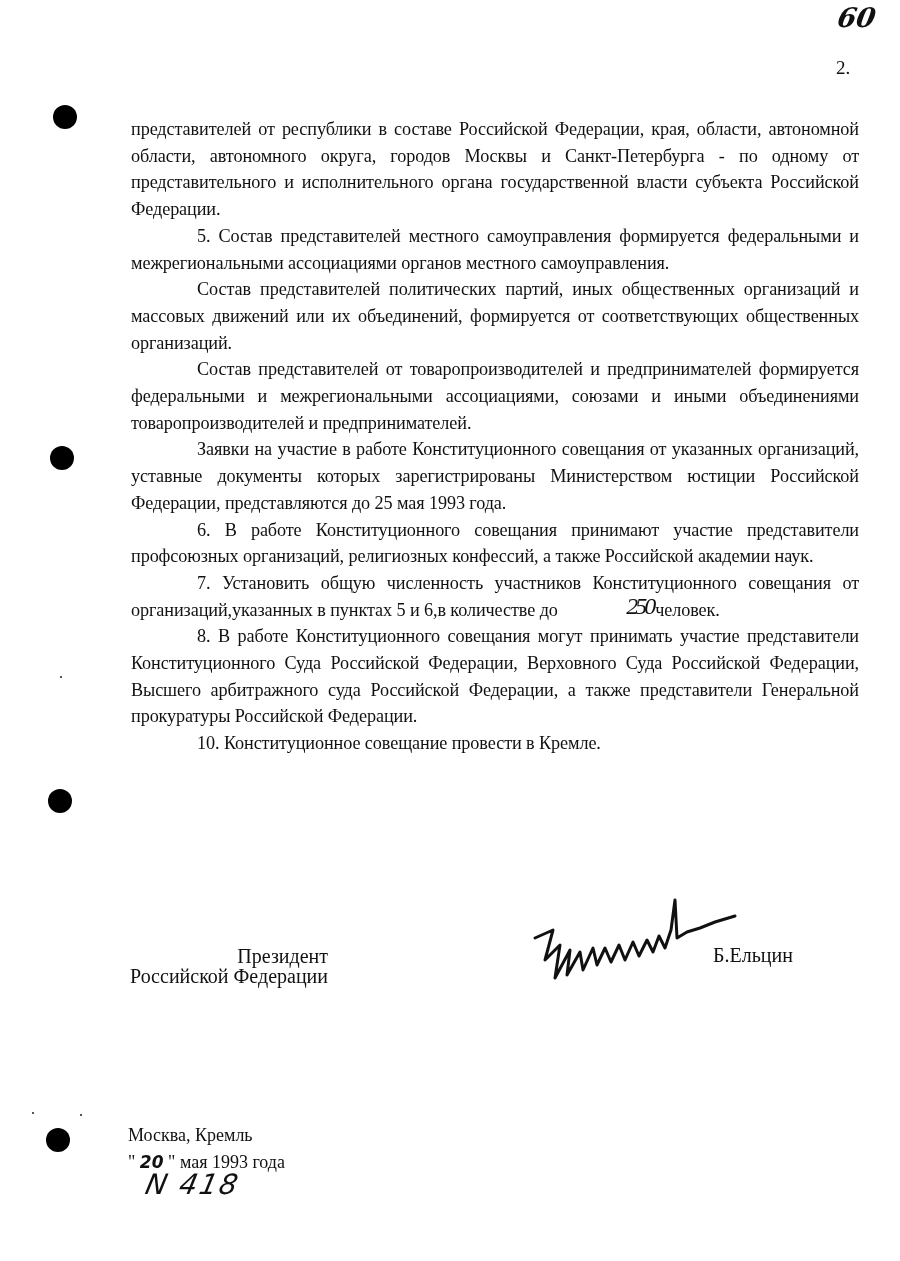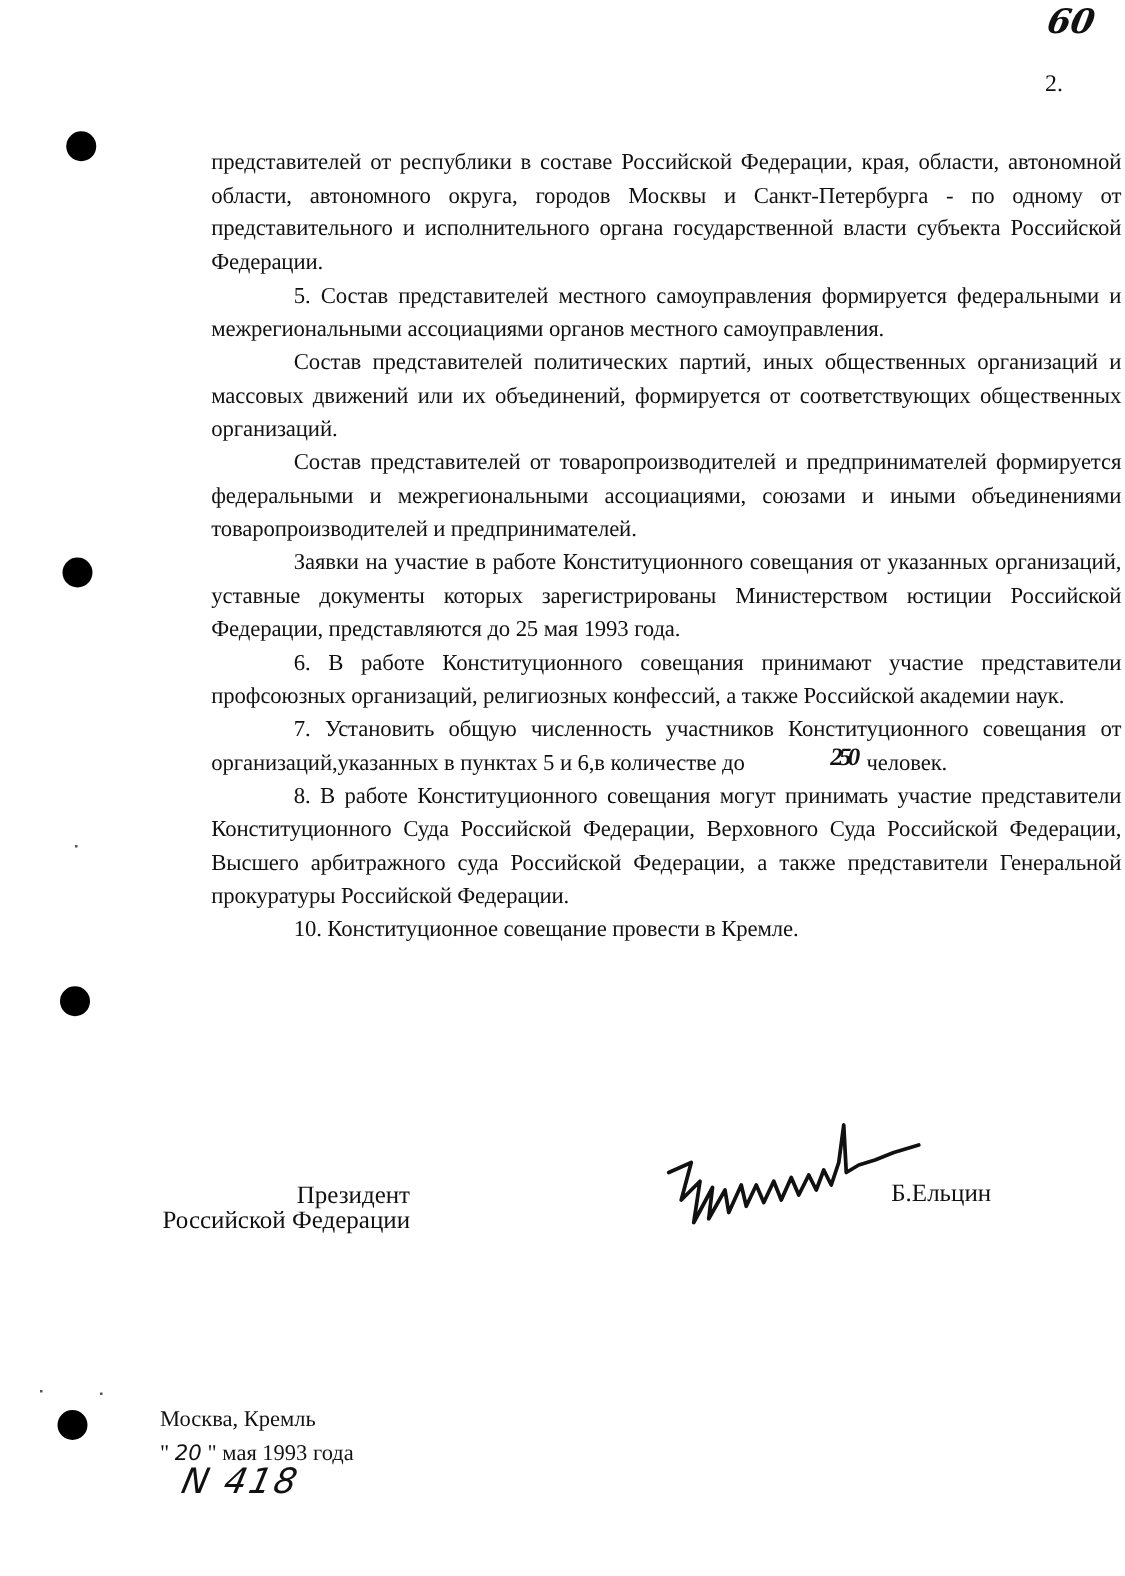--- a/index.html
+++ b/index.html
@@ -12,40 +12,39 @@
     .page-handwritten {
       position: absolute; left: 838px; top: 2px;
       font-family: "DejaVu Serif", serif; font-style: italic; font-size: 27px; font-weight: bold;
       transform: skewX(-10deg);
     }
     .page-num { position: absolute; left: 836px; top: 57px; font-size: 19px; }
     .body-text {
       position: absolute; left: 131px; top: 116px; width: 728px;
       font-size: 18.2px; line-height: 26.7px; text-align: justify;
       letter-spacing: -0.1px;
-      margin-left: 38px;
     }
     .body-text p { margin: 0; }
     .body-text p.indent { text-indent: 66px; }
     .num-wrap { position: relative; display: inline-block; }
     .num-over {
       position: absolute; left: -2px; top: -4px;
-      font-weight: bold; font-size: 20px; font-style: italic; letter-spacing: -3px;
+      font-weight: normal; font-size: 24px; font-style: italic; letter-spacing: -3px;
     }
     .sig-title {
       position: absolute; left: 130px; top: 946px; font-size: 20px; line-height: 20px;
       font-family: "Liberation Serif", serif;
       text-align: right;
     }
     .sig-title .l1 { padding-left: 64px; display: block; }
     .sig-name { position: absolute; left: 713px; top: 944px; font-size: 20px; }
     .signature { position: absolute; left: 525px; top: 890px; width: 220px; height: 100px; }
     .place { position: absolute; left: 128px; top: 1122px; font-size: 18px; line-height: 27px; }
     .date-day {
-      font-family: "DejaVu Sans", sans-serif; font-style: italic; font-weight: normal; font-size: 17px;
+      font-family: "DejaVu Sans", sans-serif; font-style: italic; font-weight: bold; font-size: 17px;
     }
     .doc-number {
       position: absolute; left: 146px; top: 1168px;
       font-family: "DejaVu Sans", sans-serif; font-style: italic; font-size: 28px;
       transform: skewX(-12deg); letter-spacing: 2px; font-weight: 300;
     }
     .speck { position: absolute; width: 2px; height: 2px; background: #555; }
   </style>
 </head>
 <body>

